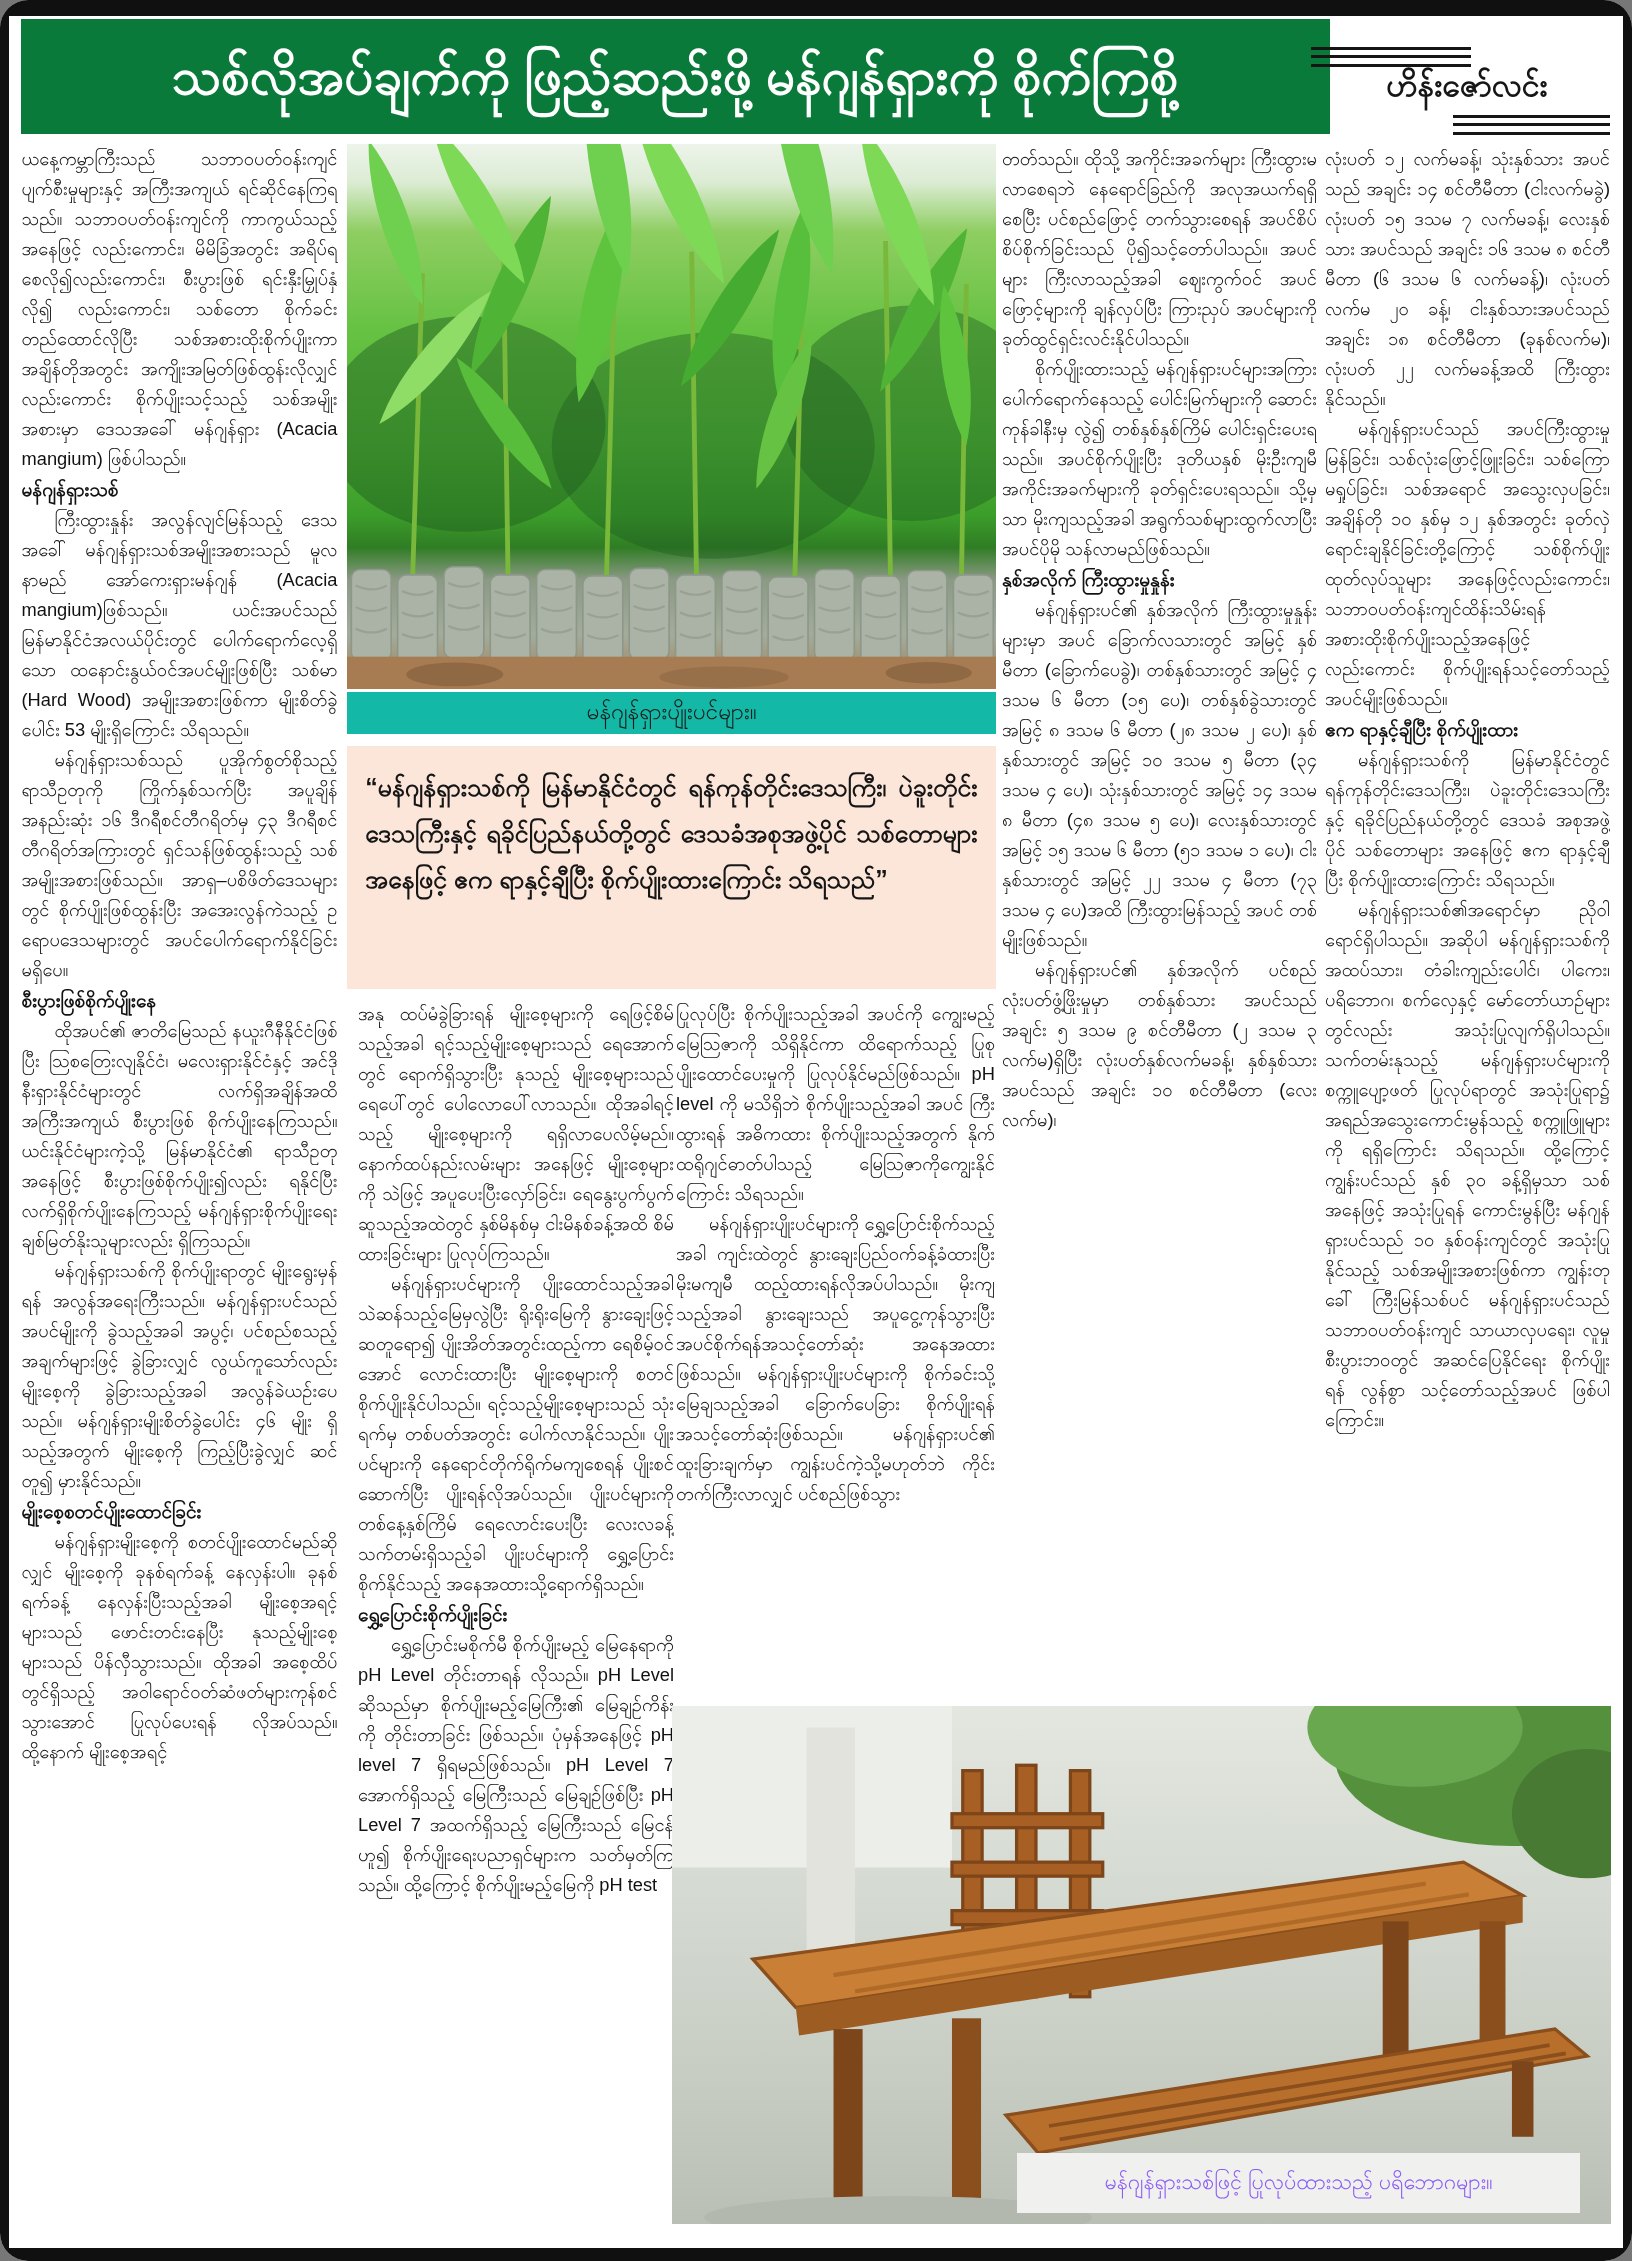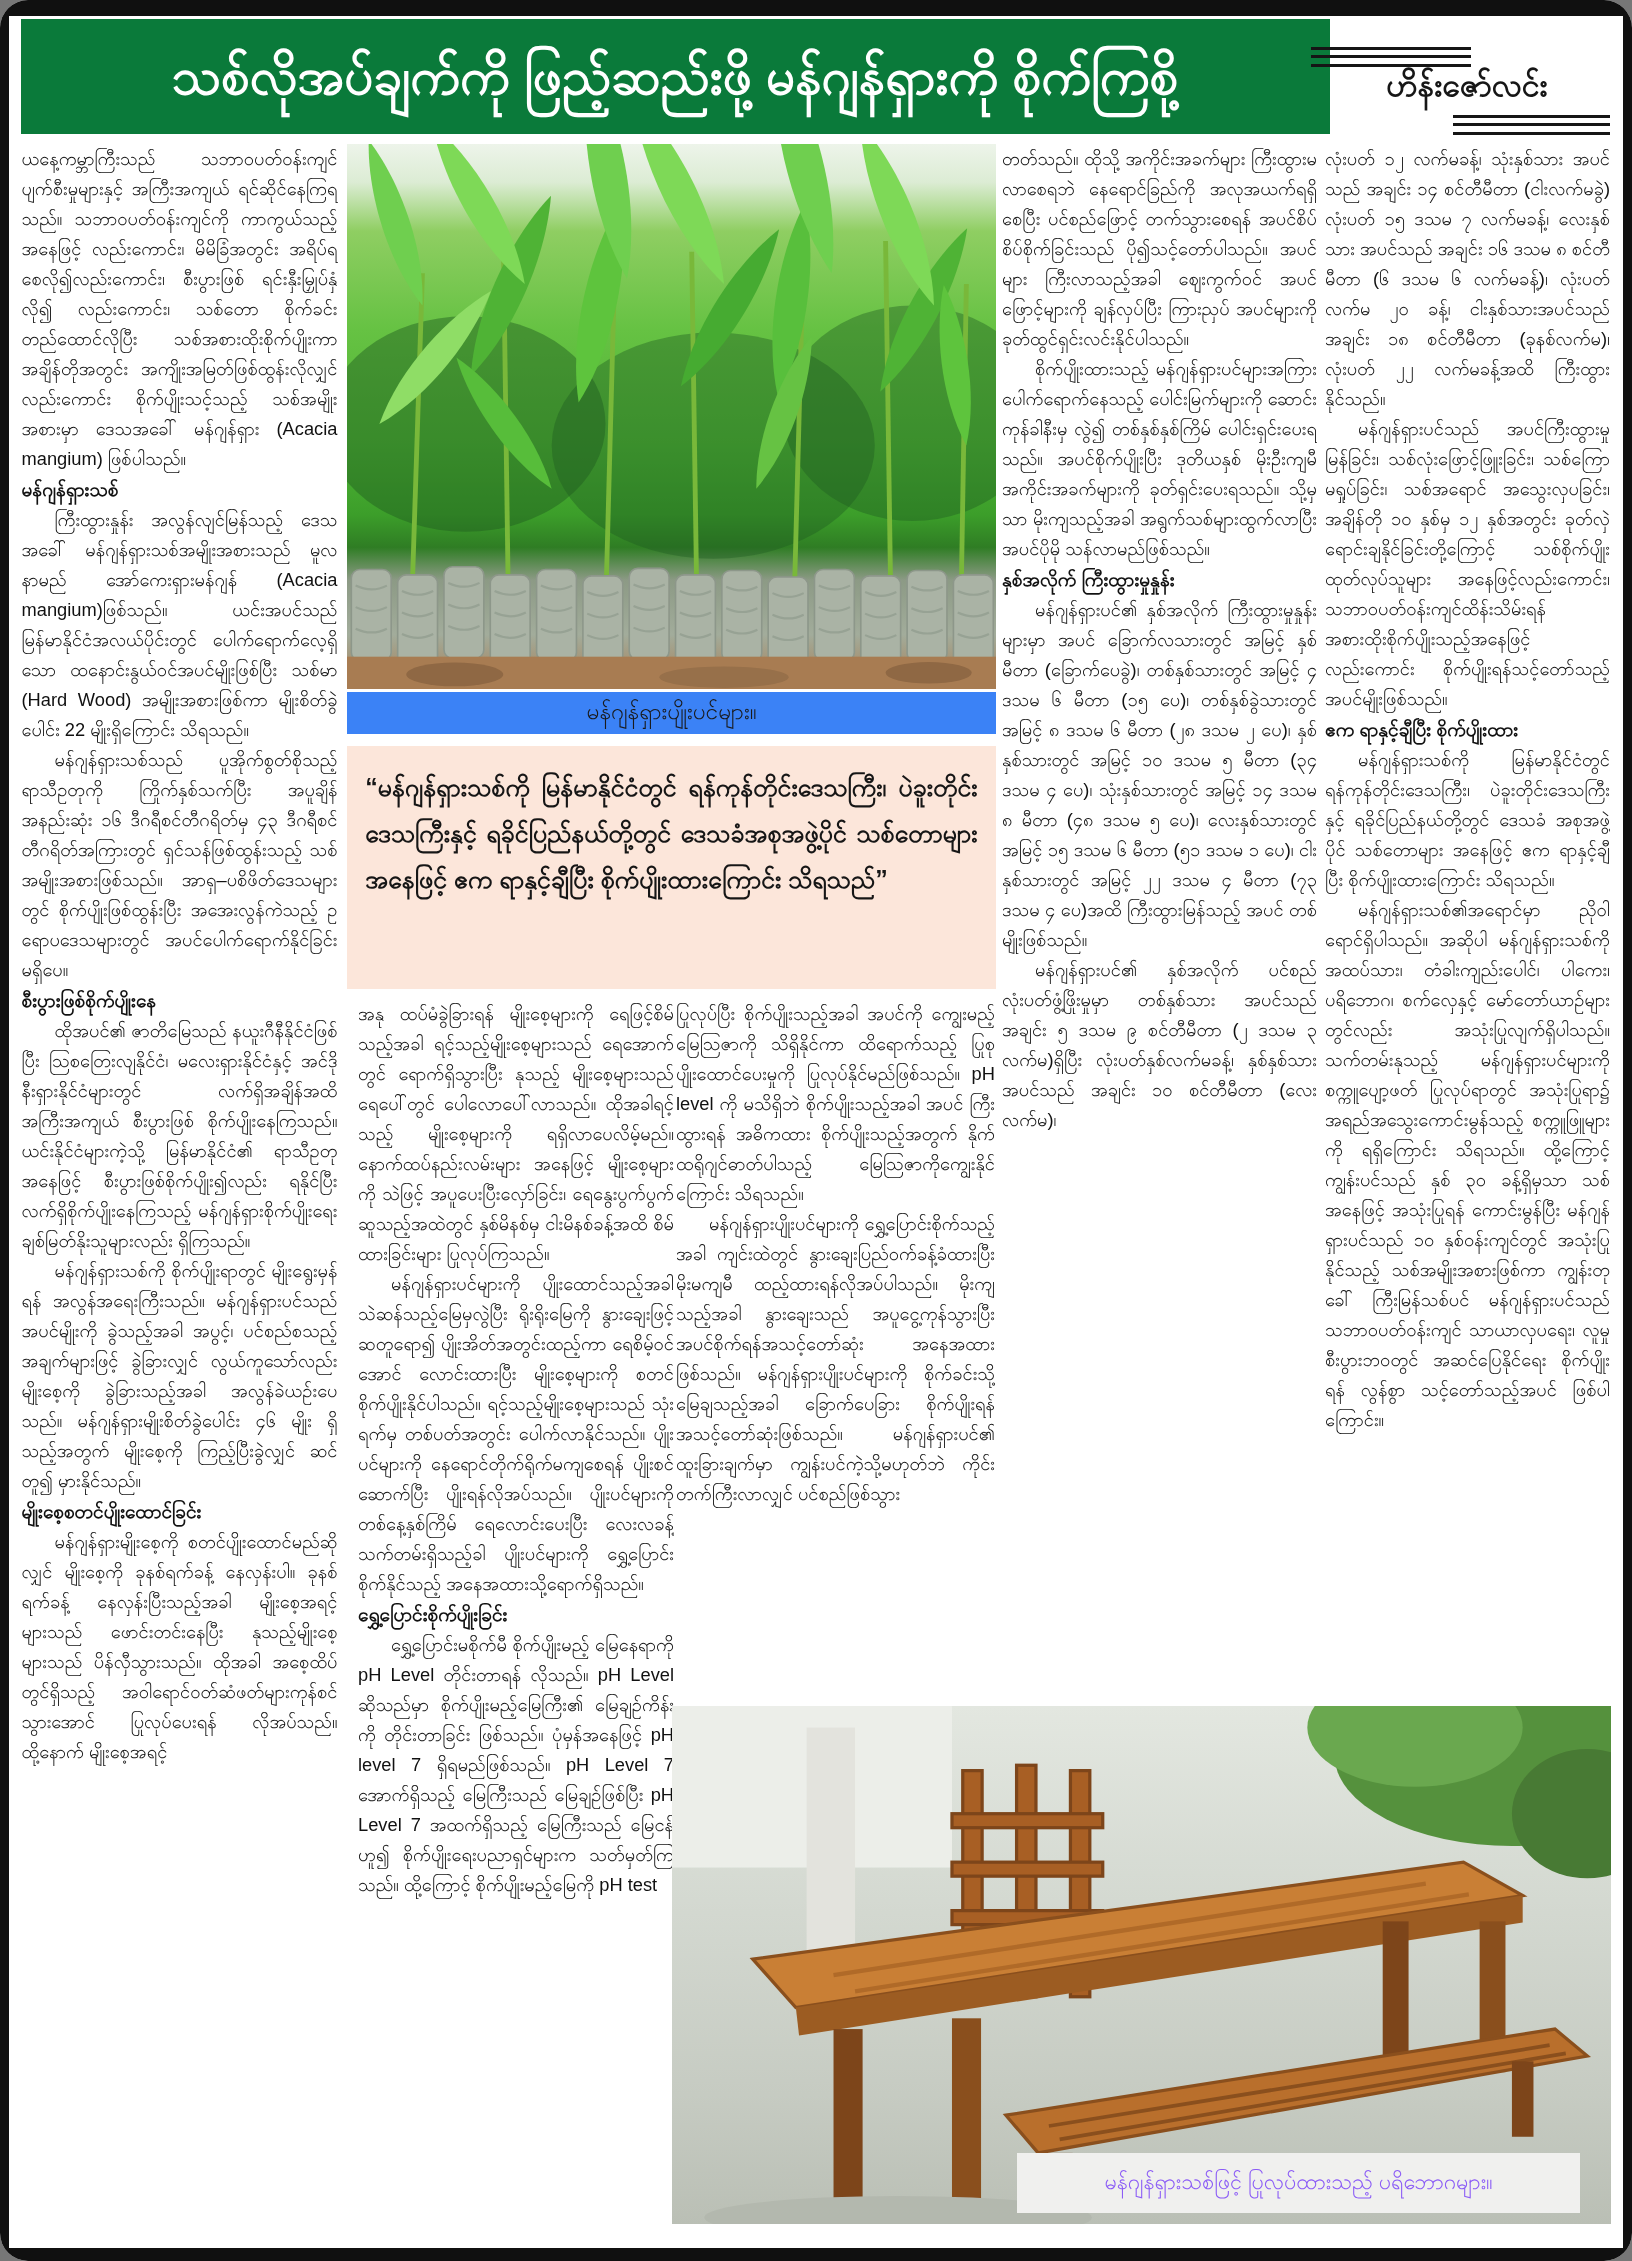--- a/index.html
+++ b/index.html
@@ -43,21 +43,21 @@
   #col4{left:1002px;top:144px;width:315px;height:1556px;}
   #col5{left:1325px;top:144px;width:285px;height:1556px;}
   
   .photo1{
     position:absolute;left:347px;top:144px;width:649px;height:545px;overflow:hidden;
     background:linear-gradient(180deg,#edf4ea 0%,#dcecd4 7%,#8fce62 16%,#66c243 34%,
                #4fb335 55%,#3c9e2a 68%,#2f7d24 74%,#8c9a85 80%,#a2ac9b 90%,#a87c52 100%);
   }
   .photo1 svg{position:absolute;inset:0;}
   .caption1{
-    position:absolute;left:347px;top:692px;width:649px;height:42px;background:#3b82f6;
+    position:absolute;left:347px;top:692px;width:649px;height:42px;background:#14b8a6;
     display:flex;align-items:center;justify-content:center;font-size:22.6px;color:#1a1a1a;
   }
   
   .pullquote{
     position:absolute;left:347px;top:746px;width:649px;height:243px;
     box-sizing:border-box;padding:18.3px 18.3px 0 18.3px;
     font-size:25px;line-height:46px;font-weight:bold;color:#161616;text-align:justify;
     overflow:hidden;
   }
   
@@ -145,21 +145,21 @@
       <ellipse cx="1080" cy="982" rx="80" ry="20" fill="#8f6844"></ellipse>
     </svg>
   </div>
   <div class="caption1">မန်ဂျန်ရှားပျိုးပင်များ။</div>
 
   <div class="pullquote" id="pullquote" style="background: rgb(252, 230, 218);">“မန်ဂျန်ရှားသစ်ကို မြန်မာနိုင်ငံတွင် ရန်ကုန်တိုင်းဒေသကြီး၊ ပဲခူးတိုင်းဒေသကြီးနှင့် ရခိုင်ပြည်နယ်တို့တွင် ဒေသခံအစုအဖွဲ့ပိုင် သစ်တောများအနေဖြင့် ဧက ရာနှင့်ချီပြီး စိုက်ပျိုးထားကြောင်း သိရသည်”</div>
 
   <div class="col" id="col1">
       <p class="">ယနေ့ကမ္ဘာကြီးသည် သဘာဝပတ်ဝန်းကျင် ပျက်စီးမှုများနှင့် အကြီးအကျယ် ရင်ဆိုင်နေကြရသည်။ သဘာဝပတ်ဝန်းကျင်ကို ကာကွယ်သည့်အနေဖြင့် လည်းကောင်း၊ မိမိခြံအတွင်း အရိပ်ရစေလို၍လည်းကောင်း၊ စီးပွားဖြစ် ရင်းနှီးမြှုပ်နှံလို၍ လည်းကောင်း၊ သစ်တော စိုက်ခင်းတည်ထောင်လိုပြီး သစ်အစားထိုးစိုက်ပျိုးကာ အချိန်တိုအတွင်း အကျိုးအမြတ်ဖြစ်ထွန်းလိုလျှင် လည်းကောင်း စိုက်ပျိုးသင့်သည့် သစ်အမျိုးအစားမှာ ဒေသအခေါ် မန်ဂျန်ရှား (Acacia mangium) ဖြစ်ပါသည်။</p>
       <h3 class="subhead">မန်ဂျန်ရှားသစ်</h3>
-      <p class="indent">ကြီးထွားနှုန်း အလွန်လျင်မြန်သည့် ဒေသအခေါ် မန်ဂျန်ရှားသစ်အမျိုးအစားသည် မူလနာမည် အော်ကေးရှားမန်ဂျန် (Acacia mangium)ဖြစ်သည်။ ယင်းအပင်သည် မြန်မာနိုင်ငံအလယ်ပိုင်းတွင် ပေါက်ရောက်လေ့ရှိသော ထနောင်းနွယ်ဝင်အပင်မျိုးဖြစ်ပြီး သစ်မာ (Hard Wood) အမျိုးအစားဖြစ်ကာ မျိုးစိတ်ခွဲပေါင်း 22 မျိုးရှိကြောင်း သိရသည်။</p>
+      <p class="indent">ကြီးထွားနှုန်း အလွန်လျင်မြန်သည့် ဒေသအခေါ် မန်ဂျန်ရှားသစ်အမျိုးအစားသည် မူလနာမည် အော်ကေးရှားမန်ဂျန် (Acacia mangium)ဖြစ်သည်။ ယင်းအပင်သည် မြန်မာနိုင်ငံအလယ်ပိုင်းတွင် ပေါက်ရောက်လေ့ရှိသော ထနောင်းနွယ်ဝင်အပင်မျိုးဖြစ်ပြီး သစ်မာ (Hard Wood) အမျိုးအစားဖြစ်ကာ မျိုးစိတ်ခွဲပေါင်း 53 မျိုးရှိကြောင်း သိရသည်။</p>
       <p class="indent">မန်ဂျန်ရှားသစ်သည် ပူအိုက်စွတ်စိုသည့် ရာသီဥတုကို ကြိုက်နှစ်သက်ပြီး အပူချိန်အနည်းဆုံး ၁၆ ဒီဂရီစင်တီဂရိတ်မှ ၄၃ ဒီဂရီစင်တီဂရိတ်အကြားတွင် ရှင်သန်ဖြစ်ထွန်းသည့် သစ်အမျိုးအစားဖြစ်သည်။ အာရှ–ပစိဖိတ်ဒေသများတွင် စိုက်ပျိုးဖြစ်ထွန်းပြီး အအေးလွန်ကဲသည့် ဥရောပဒေသများတွင် အပင်ပေါက်ရောက်နိုင်ခြင်းမရှိပေ။</p>
       <h3 class="subhead">စီးပွားဖြစ်စိုက်ပျိုးနေ</h3>
       <p class="indent">ထိုအပင်၏ ဇာတိမြေသည် နယူးဂီနီနိုင်ငံဖြစ်ပြီး သြစတြေးလျနိုင်ငံ၊ မလေးရှားနိုင်ငံနှင့် အင်ဒိုနီးရှားနိုင်ငံများတွင် လက်ရှိအချိန်အထိ အကြီးအကျယ် စီးပွားဖြစ် စိုက်ပျိုးနေကြသည်။ ယင်းနိုင်ငံများကဲ့သို့ မြန်မာနိုင်ငံ၏ ရာသီဥတုအနေဖြင့် စီးပွားဖြစ်စိုက်ပျိုး၍လည်း ရနိုင်ပြီး လက်ရှိစိုက်ပျိုးနေကြသည့် မန်ဂျန်ရှားစိုက်ပျိုးရေး ချစ်မြတ်နိုးသူများလည်း ရှိကြသည်။</p>
       <p class="indent">မန်ဂျန်ရှားသစ်ကို စိုက်ပျိုးရာတွင် မျိုးရွေးမှန်ရန် အလွန်အရေးကြီးသည်။ မန်ဂျန်ရှားပင်သည် အပင်မျိုးကို ခွဲသည့်အခါ အပွင့်၊ ပင်စည်စသည့်အချက်များဖြင့် ခွဲခြားလျှင် လွယ်ကူသော်လည်း မျိုးစေ့ကို ခွဲခြားသည့်အခါ အလွန်ခဲယဉ်းပေသည်။ မန်ဂျန်ရှားမျိုးစိတ်ခွဲပေါင်း ၄၆ မျိုး ရှိသည့်အတွက် မျိုးစေ့ကို ကြည့်ပြီးခွဲလျှင် ဆင်တူ၍ မှားနိုင်သည်။</p>
       <h3 class="subhead">မျိုးစေ့စတင်ပျိုးထောင်ခြင်း</h3>
       <p class="indent">မန်ဂျန်ရှားမျိုးစေ့ကို စတင်ပျိုးထောင်မည်ဆိုလျှင် မျိုးစေ့ကို ခုနစ်ရက်ခန့် နေလှန်းပါ။ ခုနစ်ရက်ခန့် နေလှန်းပြီးသည့်အခါ မျိုးစေ့အရင့်များသည် ဖောင်းတင်းနေပြီး နုသည့်မျိုးစေ့များသည် ပိန်လှီသွားသည်။ ထိုအခါ အစေ့ထိပ်တွင်ရှိသည့် အဝါရောင်ဝတ်ဆံဖတ်များကုန်စင်သွားအောင် ပြုလုပ်ပေးရန် လိုအပ်သည်။ ထို့နောက် မျိုးစေ့အရင့်</p>
     </div>
   <div class="col" id="col2">
       <p class="">အနု ထပ်မံခွဲခြားရန် မျိုးစေ့များကို ရေဖြင့်စိမ်သည့်အခါ ရင့်သည့်မျိုးစေ့များသည် ရေအောက်တွင် ရောက်ရှိသွားပြီး နုသည့် မျိုးစေ့များသည် ရေပေါ်တွင် ပေါလောပေါ်လာသည်။ ထိုအခါရင့်သည့် မျိုးစေ့များကို ရရှိလာပေလိမ့်မည်။ နောက်ထပ်နည်းလမ်းများ အနေဖြင့် မျိုးစေ့များကို သဲဖြင့် အပူပေးပြီးလှော်ခြင်း၊ ရေနွေးပွက်ပွက်ဆူသည့်အထဲတွင် နှစ်မိနစ်မှ ငါးမိနစ်ခန့်အထိ စိမ်ထားခြင်းများ ပြုလုပ်ကြသည်။</p>
       <p class="indent">မန်ဂျန်ရှားပင်များကို ပျိုးထောင်သည့်အခါ သဲဆန်သည့်မြေမှလွဲပြီး ရိုးရိုးမြေကို နွားချေးဖြင့်ဆတူရော၍ ပျိုးအိတ်အတွင်းထည့်ကာ ရေစိမ့်ဝင်အောင် လောင်းထားပြီး မျိုးစေ့များကို စတင်စိုက်ပျိုးနိုင်ပါသည်။ ရင့်သည့်မျိုးစေ့များသည် သုံးရက်မှ တစ်ပတ်အတွင်း ပေါက်လာနိုင်သည်။ ပျိုးပင်များကို နေရောင်တိုက်ရိုက်မကျစေရန် ပျိုးစင်ဆောက်ပြီး ပျိုးရန်လိုအပ်သည်။ ပျိုးပင်များကို တစ်နေ့နှစ်ကြိမ် ရေလောင်းပေးပြီး လေးလခန့်သက်တမ်းရှိသည့်ခါ ပျိုးပင်များကို ရွှေ့ပြောင်းစိုက်နိုင်သည့် အနေအထားသို့ရောက်ရှိသည်။</p>

